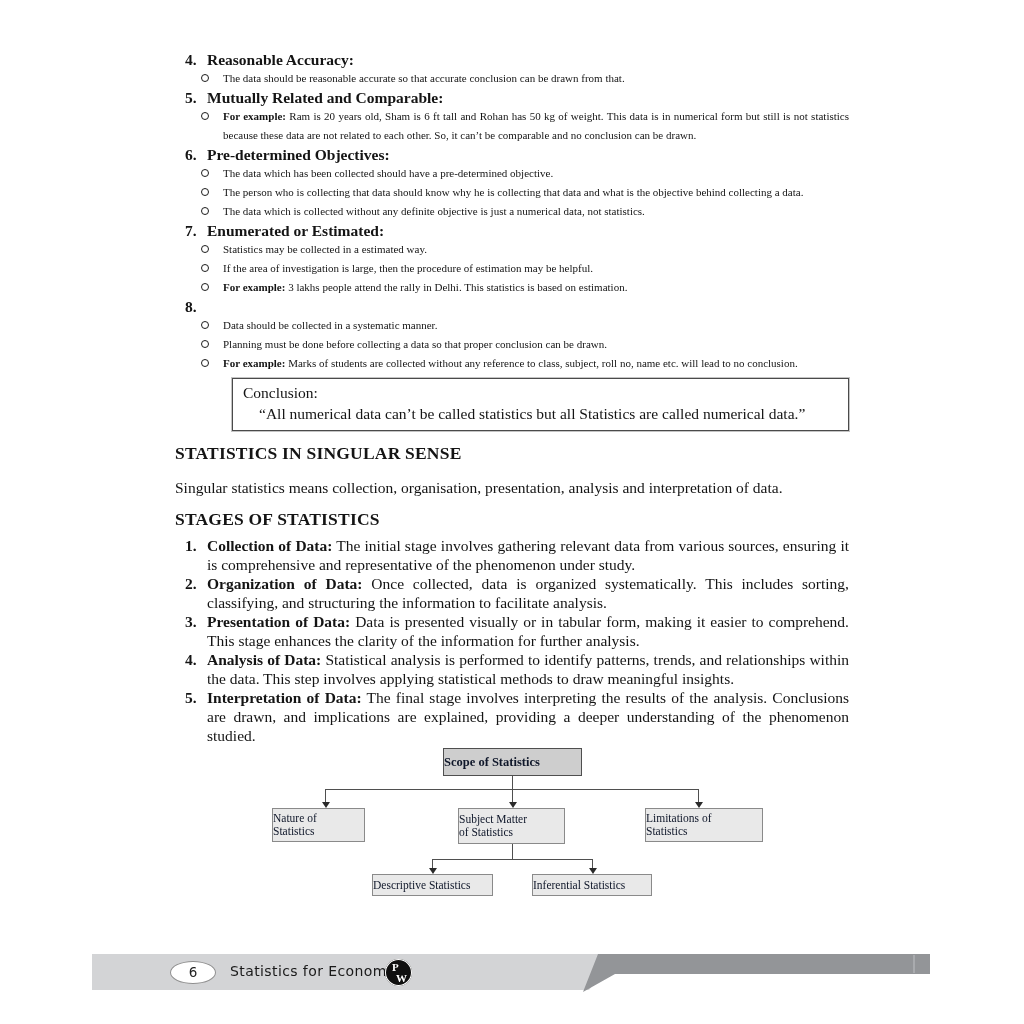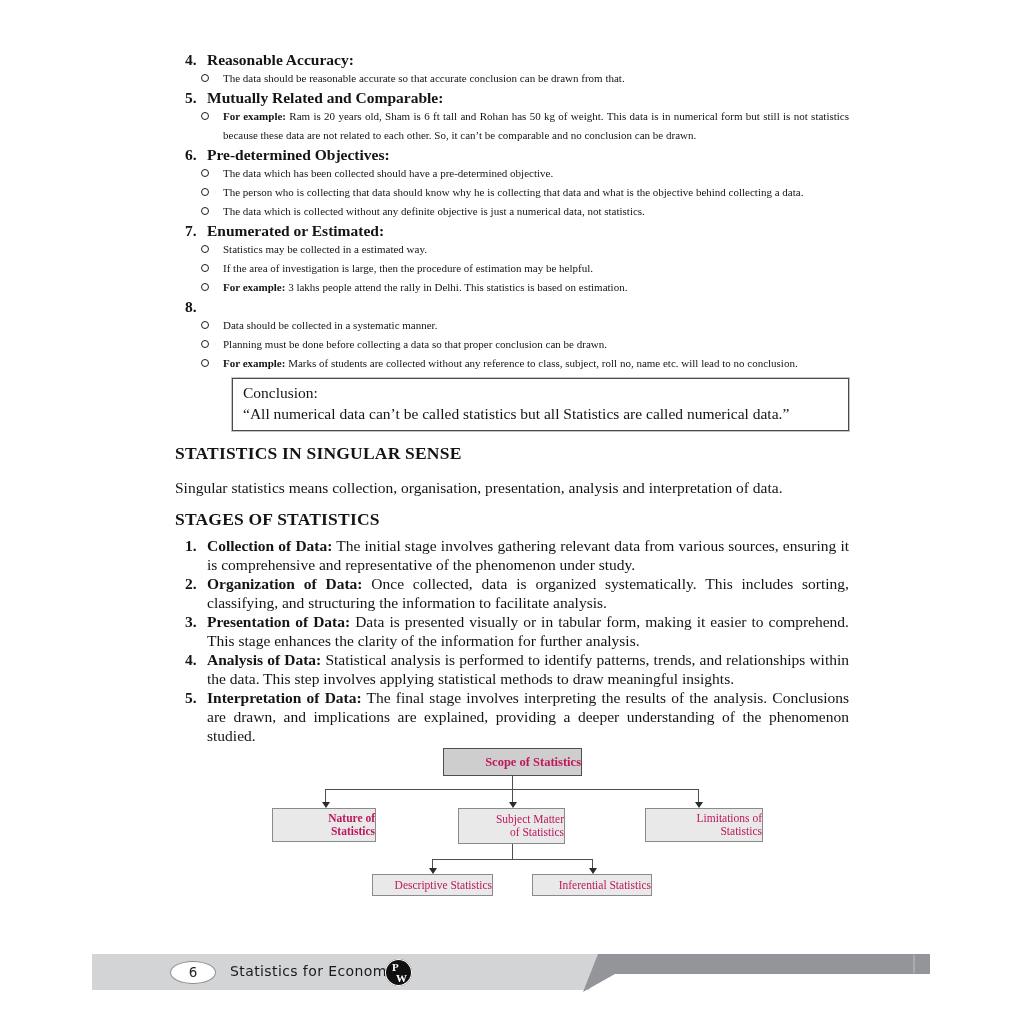--- a/index.html
+++ b/index.html
@@ -14,35 +14,35 @@
   .item-num { flex:none; width:22px; }
   .bullet { display:flex; margin-left:26px; font-size:11px; line-height:19px; }
   .bullet-icon-col { flex:none; width:22px; }
   .bullet-circle { display:block; width:8px; height:8px; margin-top:5px; border:1.5px solid #1c1c1c; border-radius:50%; box-sizing:border-box; }
   .bullet-text { flex:1; text-align:justify; }
   .b { font-weight:bold; }
 
   
   .conclusion { margin:5px 0 0 57px; border:1.5px solid #4a4a4a; box-shadow:0 0 0 1px #c4c4c4; padding:3px 10px 6px 10px; }
   .c-title { font-weight:normal; font-size:15.5px; line-height:21px; }
-  .c-quote { font-size:15.5px; line-height:21px; }
+  .c-quote { font-size:15.5px; line-height:21px;margin-left:16px; }
 
   
   .sec-heading { font-weight:bold; font-size:17.5px; line-height:22px; margin-top:11px; letter-spacing:0.2px; }
   .sec-body { font-size:15.5px; line-height:19px; margin-top:14px; text-align:justify; }
 
   .stages-list { margin-top:6px; }
   .stage-item { display:flex; margin-left:10px; font-size:15.5px; line-height:19px; }
   .stage-text { flex:1; text-align:justify; }
 
   
   .diagram { position:relative; height:152px; margin-top:3px; width:674px; }
   .dbox {
     position:absolute; box-sizing:border-box; border:1px solid #8a8a8a; background:#e9e9e9;
-    color:#be185d; font-size:11.5px; line-height:13px; text-align:right;
+    color:#0f172a; font-size:11.5px; line-height:13px; text-align:left;
     display:flex; flex-direction:column; justify-content:center;
   }
   .dbox-root { background:#cecece; border:1.5px solid #4f4f4f; font-weight:bold; font-size:12.5px; }
   .dline { position:absolute; background:#4f4f4f; }
   .arrow-head { position:absolute; width:0; height:0; border-left:4px solid transparent; border-right:4px solid transparent; border-top:6px solid #2a2a2a; }
 
   
   .footer-light-bar {
     position:absolute; left:92px; top:954px; width:525px; height:36px; background:#d3d4d6;
     clip-path:polygon(0 0, 100% 0, calc(100% - 28px) 100%, 0 100%);
@@ -211,21 +211,21 @@
       <div class="dline" style="left:337px; top:28px; width:1px; height:13px;"></div>
       <div class="dline" style="left:150px; top:41px; width:374px; height:1px;"></div>
 
       <div class="dline" style="left:150px; top:41px; width:1px; height:14px;"></div>
       <div class="arrow-head" style="left:146.5px; top:54px;"></div>
       <div class="dline" style="left:337px; top:41px; width:1px; height:14px;"></div>
       <div class="arrow-head" style="left:333.5px; top:54px;"></div>
       <div class="dline" style="left:523px; top:41px; width:1px; height:14px;"></div>
       <div class="arrow-head" style="left:519.5px; top:54px;"></div>
 
-      <div class="dbox" style="left:97px; top:60px; width:104px; height:34px;font-weight:bold;">
+      <div class="dbox" style="left:97px; top:60px; width:93px; height:34px;">
         <span>Nature of</span>
         <span>Statistics</span>
       </div>
       <div class="dbox" style="left:283px; top:60px; width:107px; height:36px;">
         <span>Subject Matter</span>
         <span>of Statistics</span>
       </div>
       <div class="dbox" style="left:470px; top:60px; width:118px; height:34px;">
         <span>Limitations of</span>
         <span>Statistics</span>

